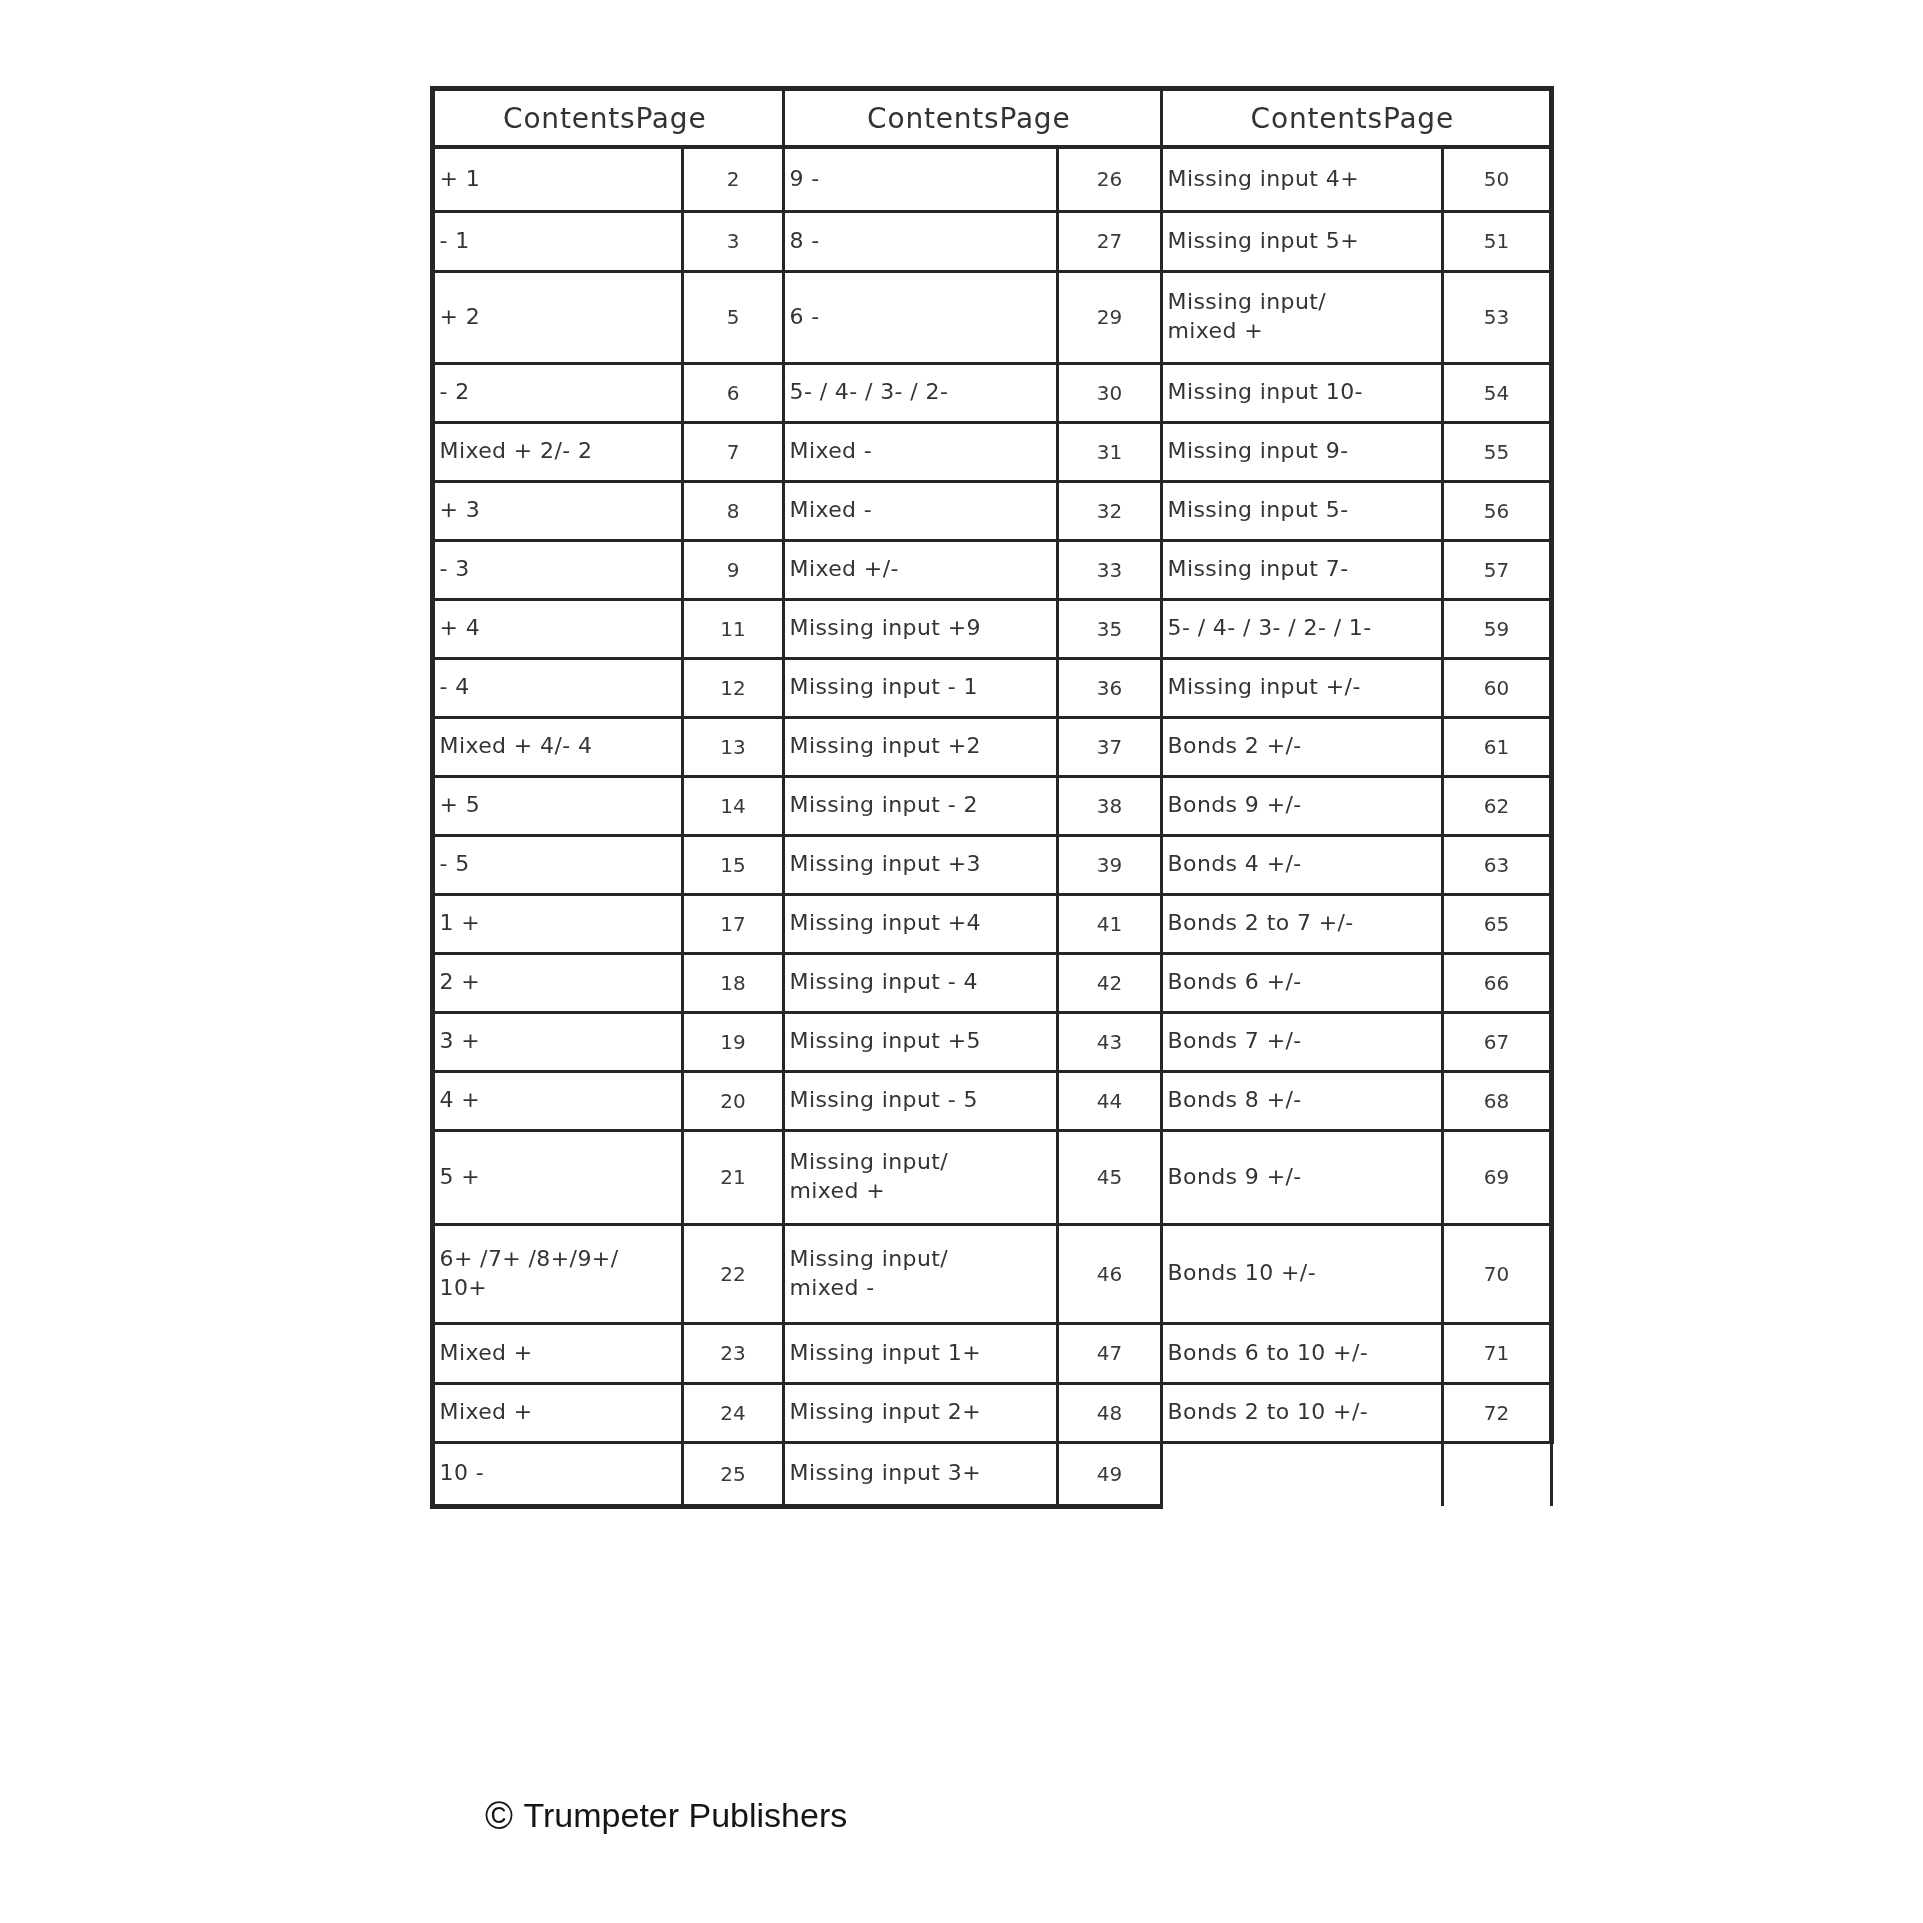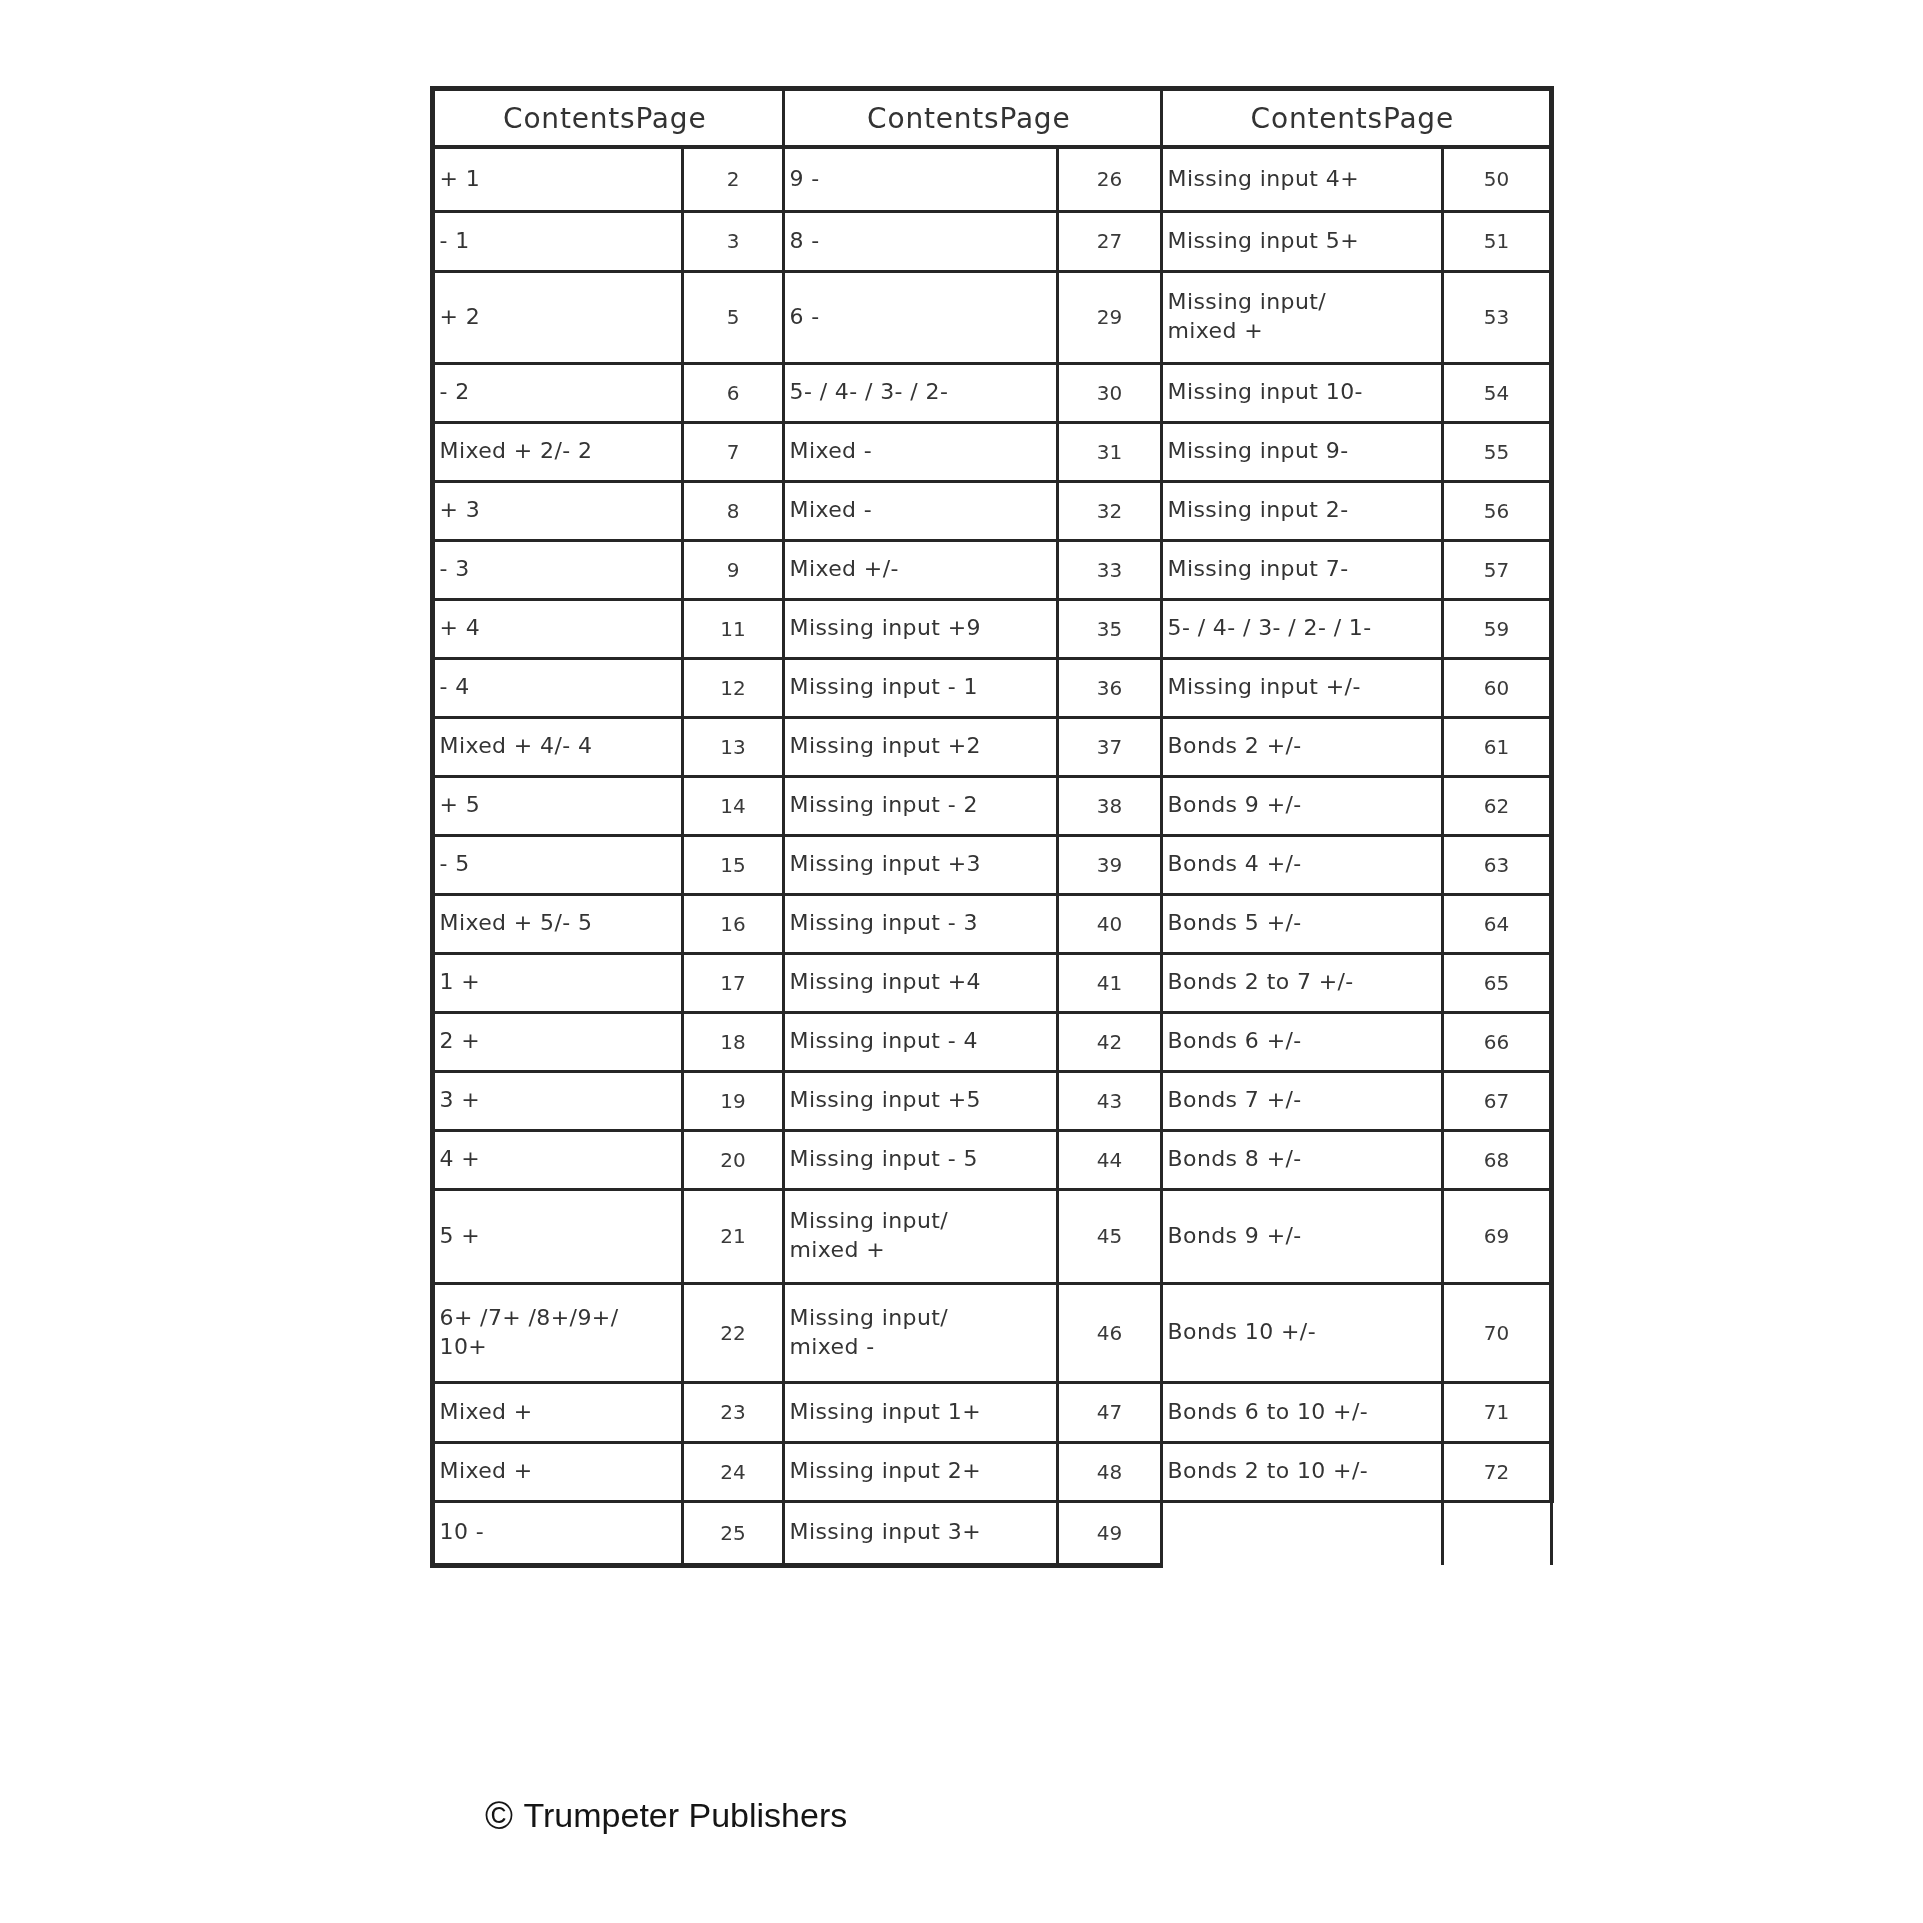--- a/index.html
+++ b/index.html
@@ -153,21 +153,21 @@
         <td class="c">Mixed -</td>
         <td class="p">31</td>
         <td class="c">Missing input 9-</td>
         <td class="p br">55</td>
       </tr>
       <tr class="rh">
         <td class="c bl">+ 3</td>
         <td class="p">8</td>
         <td class="c">Mixed -</td>
         <td class="p">32</td>
-        <td class="c">Missing input 2-</td>
+        <td class="c">Missing input 5-</td>
         <td class="p br">56</td>
       </tr>
       <tr class="rh">
         <td class="c bl">- 3</td>
         <td class="p">9</td>
         <td class="c">Mixed +/-</td>
         <td class="p">33</td>
         <td class="c">Missing input 7-</td>
         <td class="p br">57</td>
       </tr>
@@ -203,28 +203,20 @@
         <td class="c">Bonds 9 +/-</td>
         <td class="p br">62</td>
       </tr>
       <tr class="rh">
         <td class="c bl">- 5</td>
         <td class="p">15</td>
         <td class="c">Missing input +3</td>
         <td class="p">39</td>
         <td class="c">Bonds 4 +/-</td>
         <td class="p br">63</td>
-      </tr>
-      <tr class="rh">
-        <td class="c bl">Mixed + 5/- 5</td>
-        <td class="p">16</td>
-        <td class="c">Missing input - 3</td>
-        <td class="p">40</td>
-        <td class="c">Bonds 5 +/-</td>
-        <td class="p br">64</td>
       </tr>
       <tr class="rh">
         <td class="c bl">1 +</td>
         <td class="p">17</td>
         <td class="c">Missing input +4</td>
         <td class="p">41</td>
         <td class="c">Bonds 2 to 7 +/-</td>
         <td class="p br">65</td>
       </tr>
       <tr class="rh">

